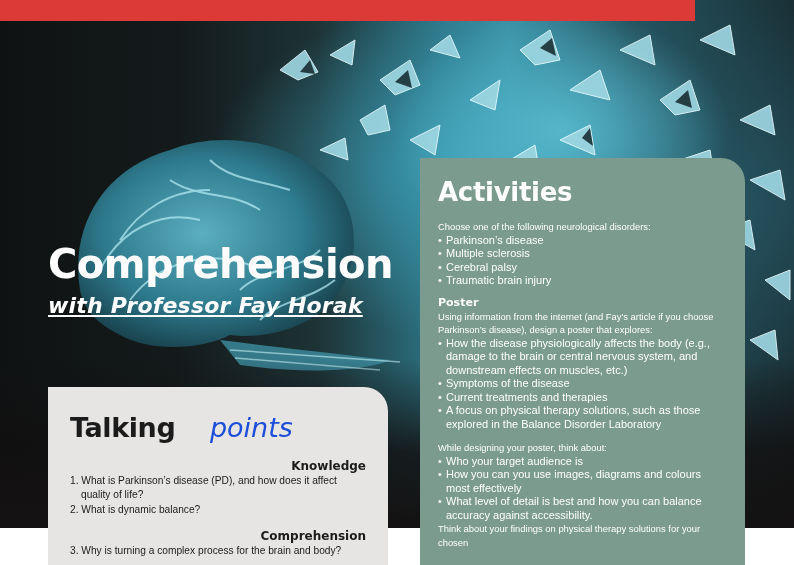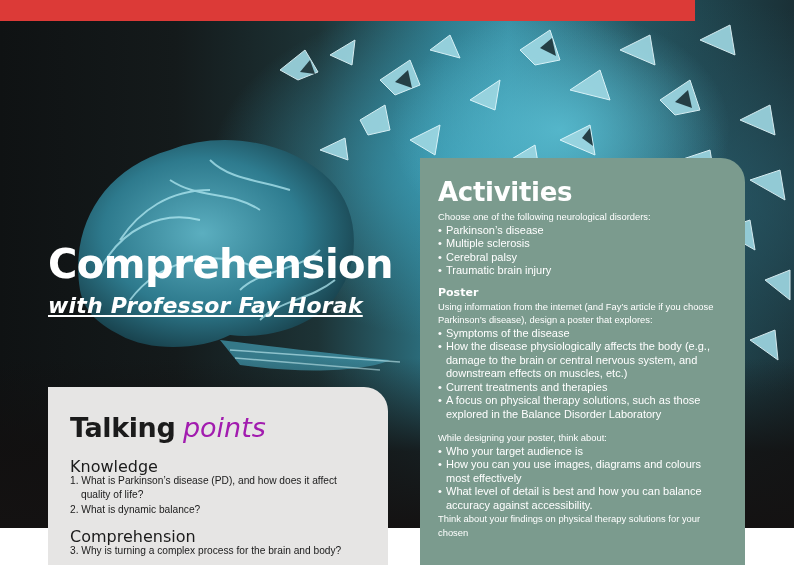--- a/index.html
+++ b/index.html
@@ -36,35 +36,35 @@
     font-family: "DejaVu Sans", sans-serif; font-style: italic; font-weight: 600; font-size: 22px;
     color: #ffffff; margin-top: 5px; letter-spacing: 0.2px; text-decoration: underline;
   }
 
   .talking-panel {
     position: absolute; left: 48px; top: 387px; width: 340px; height: 190px;
     background: #e6e5e4; border-top-right-radius: 24px; padding: 24px 22px 0 22px; color: #1b1b1b;
   }
   .tp-title { font-size: 27px; line-height: 34px; margin-bottom: 14px; white-space: nowrap; }
   .tp-title .bold { font-family: "DejaVu Sans", sans-serif; font-weight: bold; letter-spacing: -0.4px; }
-  .tp-title .light { font-family: "DejaVu Sans", sans-serif; font-weight: normal; font-style: italic; color: #a21caf; }
+  .tp-title .light { font-family: "DejaVu Sans", sans-serif; font-weight: normal; font-style: italic; color: #1d4ed8; margin-left: 27px; }
   .tp-section-h {
-    font-family: "DejaVu Sans", sans-serif; font-weight: normal; font-size: 16px; line-height: 15px; margin-top: 4px;
+    font-family: "DejaVu Sans", sans-serif; font-weight: bold; font-size: 12px; line-height: 15px; margin-top: 4px; text-align: right;
   }
   .tp-list { list-style: none; font-size: 10.2px; line-height: 14.3px; }
   .tp-list li { padding-left: 11px; text-indent: -11px; }
   .tp-gap { height: 8px; }
 
   .activities-panel {
     position: absolute; left: 420px; top: 158px; width: 325px; height: 420px;
     background: #7b9b8e; border-top-right-radius: 24px; padding: 16px 18px 0 18px; color: #ffffff;
   }
   .act-title {
     font-family: "DejaVu Sans", sans-serif; font-weight: bold; font-size: 26px; line-height: 36px;
-    letter-spacing: -0.3px; 
+    letter-spacing: -0.3px; margin-bottom: 10px;
   }
   .act-text { font-size: 9.4px; line-height: 13.5px; }
   .act-list { list-style: none; font-size: 11px; line-height: 13.5px; }
   .act-list li { padding-left: 8px; position: relative; }
   .act-list li::before { content: "\2022"; position: absolute; left: 0; top: 0; }
   .act-h {
     font-family: "DejaVu Sans", sans-serif; font-weight: bold; font-size: 11px; line-height: 14px; margin-top: 8px;
   }
   .act-gap { height: 10px; }
 </style>
@@ -153,22 +153,22 @@
   <ul class="act-list">
     <li>Parkinson’s disease</li>
     <li>Multiple sclerosis</li>
     <li>Cerebral palsy</li>
     <li>Traumatic brain injury</li>
   </ul>
 
   <div class="act-h">Poster</div>
   <div class="act-text">Using information from the internet (and Fay’s article if you choose Parkinson’s disease), design a poster that explores:</div>
   <ul class="act-list">
+    <li>How the disease physiologically affects the body (e.g., damage to the brain or central nervous system, and downstream effects on muscles, etc.)</li>
     <li>Symptoms of the disease</li>
-    <li>How the disease physiologically affects the body (e.g., damage to the brain or central nervous system, and downstream effects on muscles, etc.)</li>
     <li>Current treatments and therapies</li>
     <li>A focus on physical therapy solutions, such as those explored in the Balance Disorder Laboratory</li>
   </ul>
 
   <div class="act-gap"></div>
   <div class="act-text">While designing your poster, think about:</div>
   <ul class="act-list">
     <li>Who your target audience is</li>
     <li>How you can you use images, diagrams and colours most effectively</li>
     <li>What level of detail is best and how you can balance accuracy against accessibility.</li>

